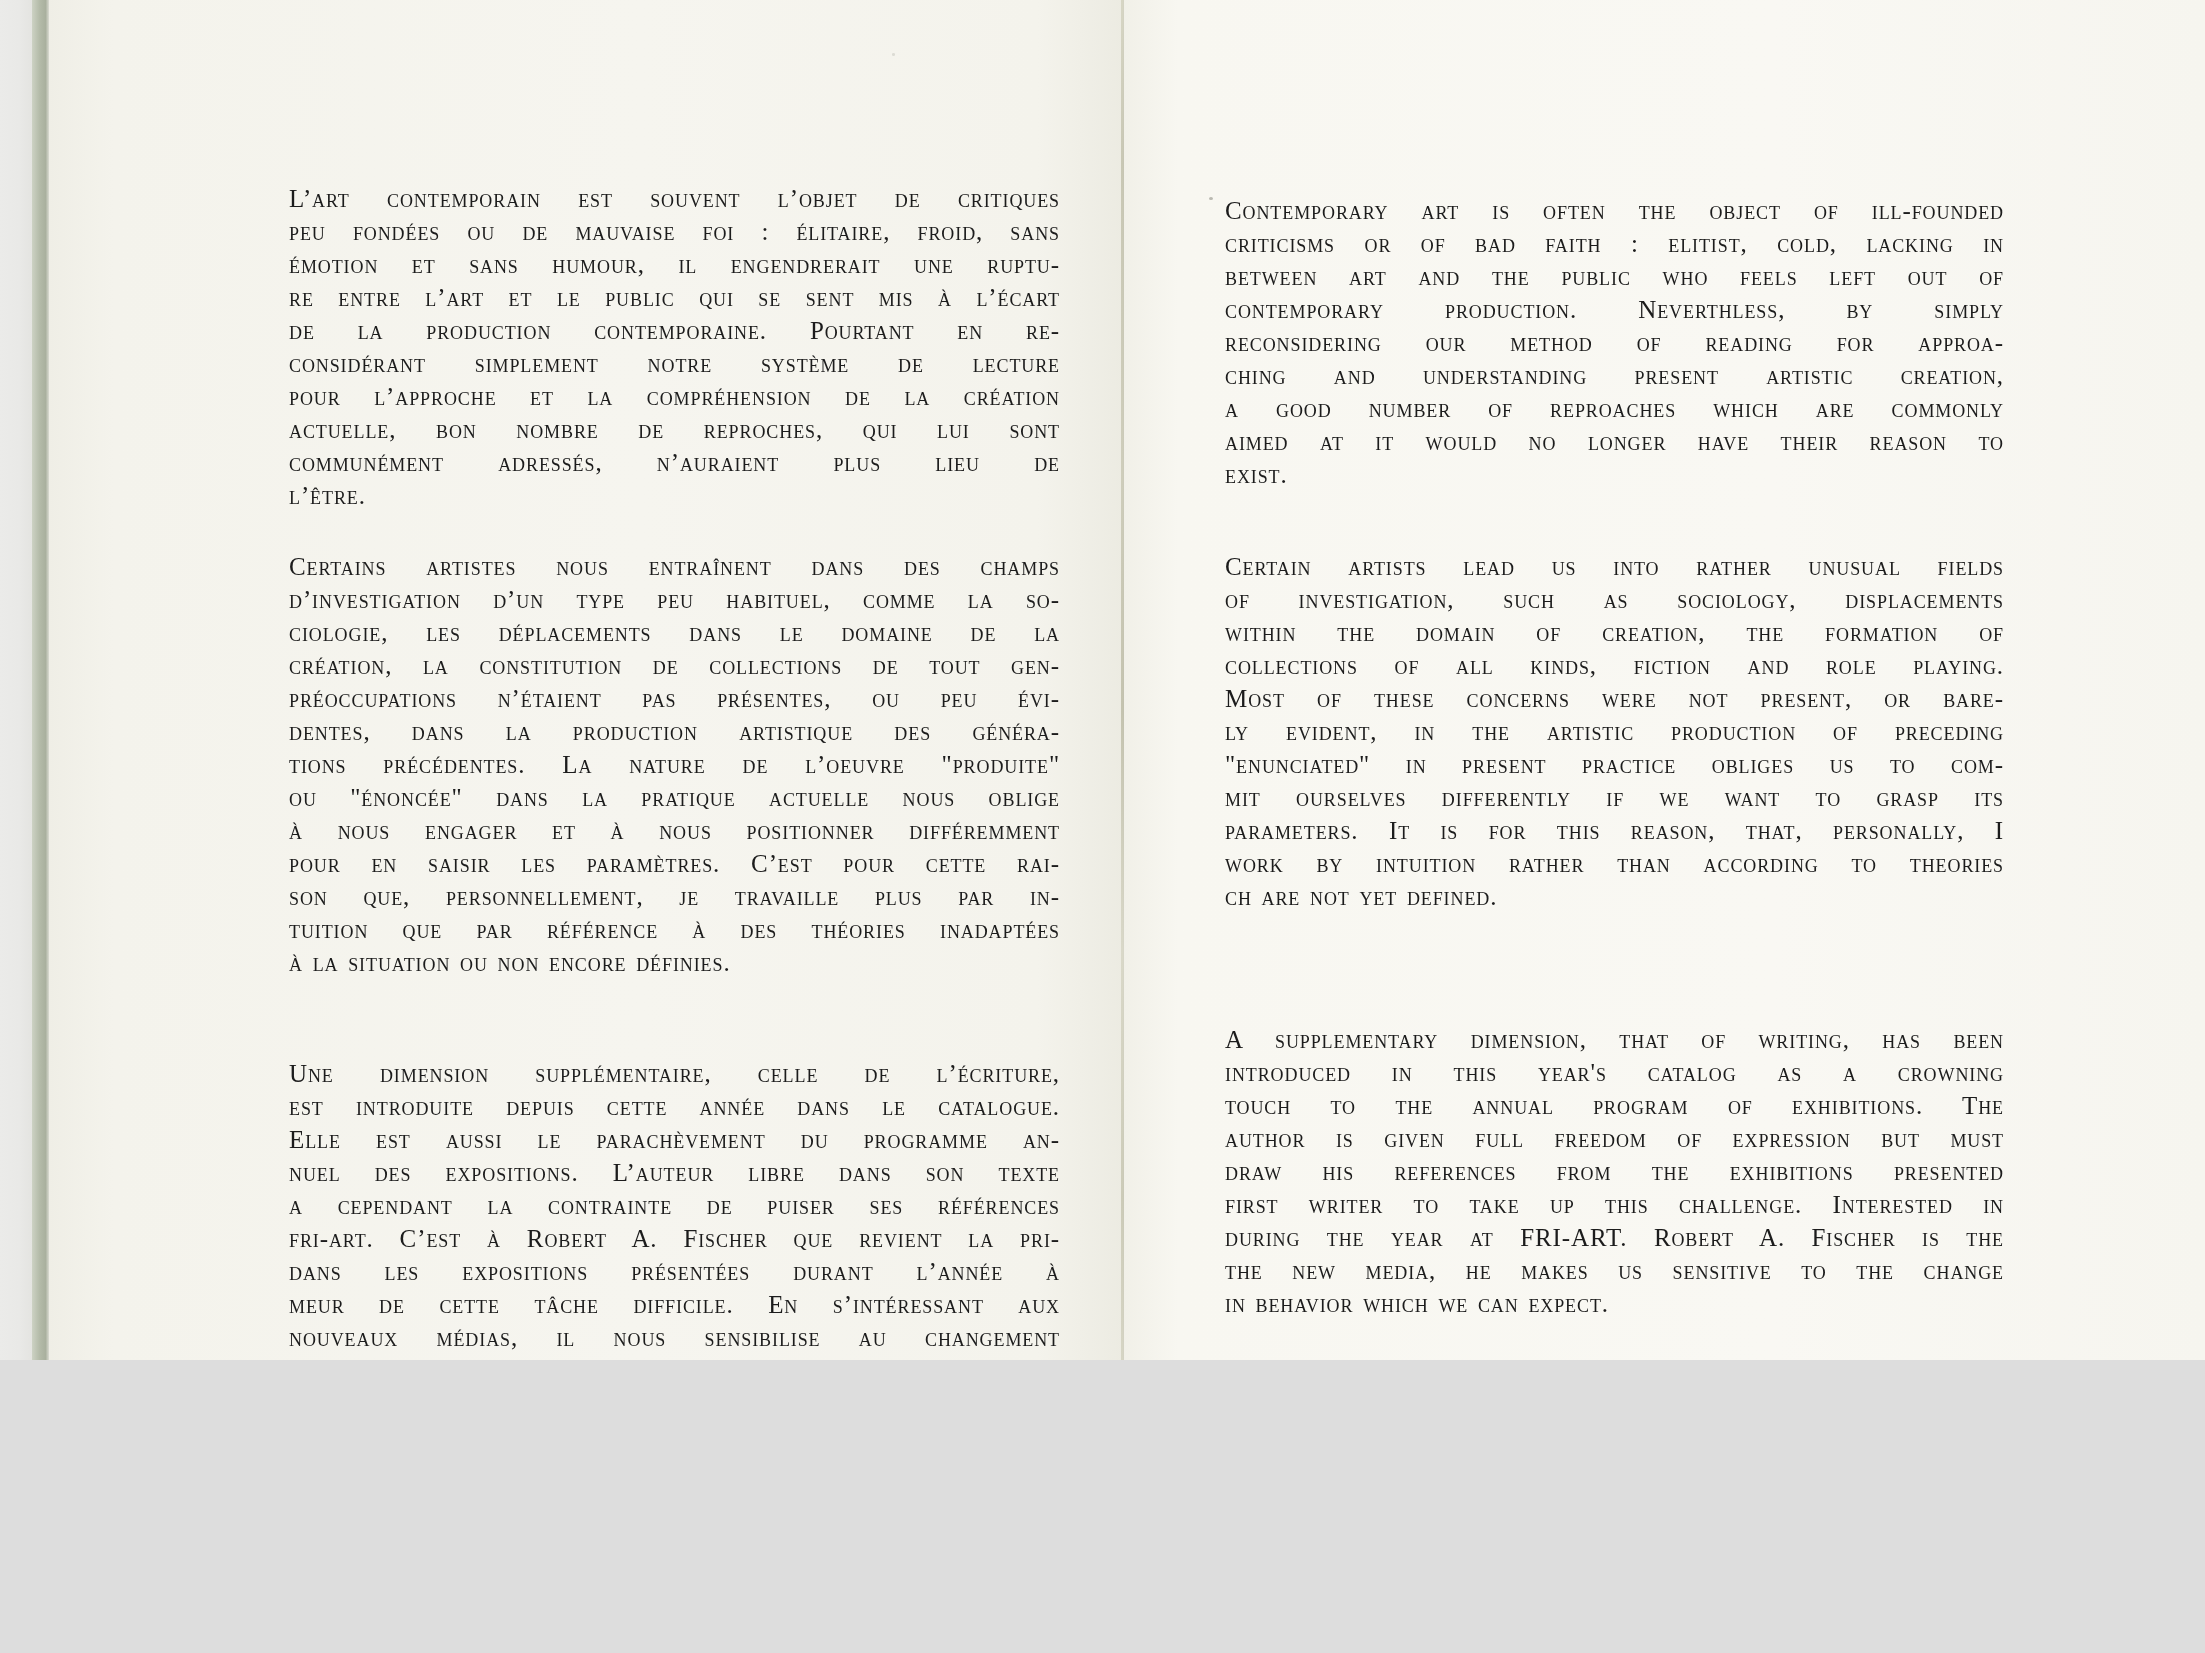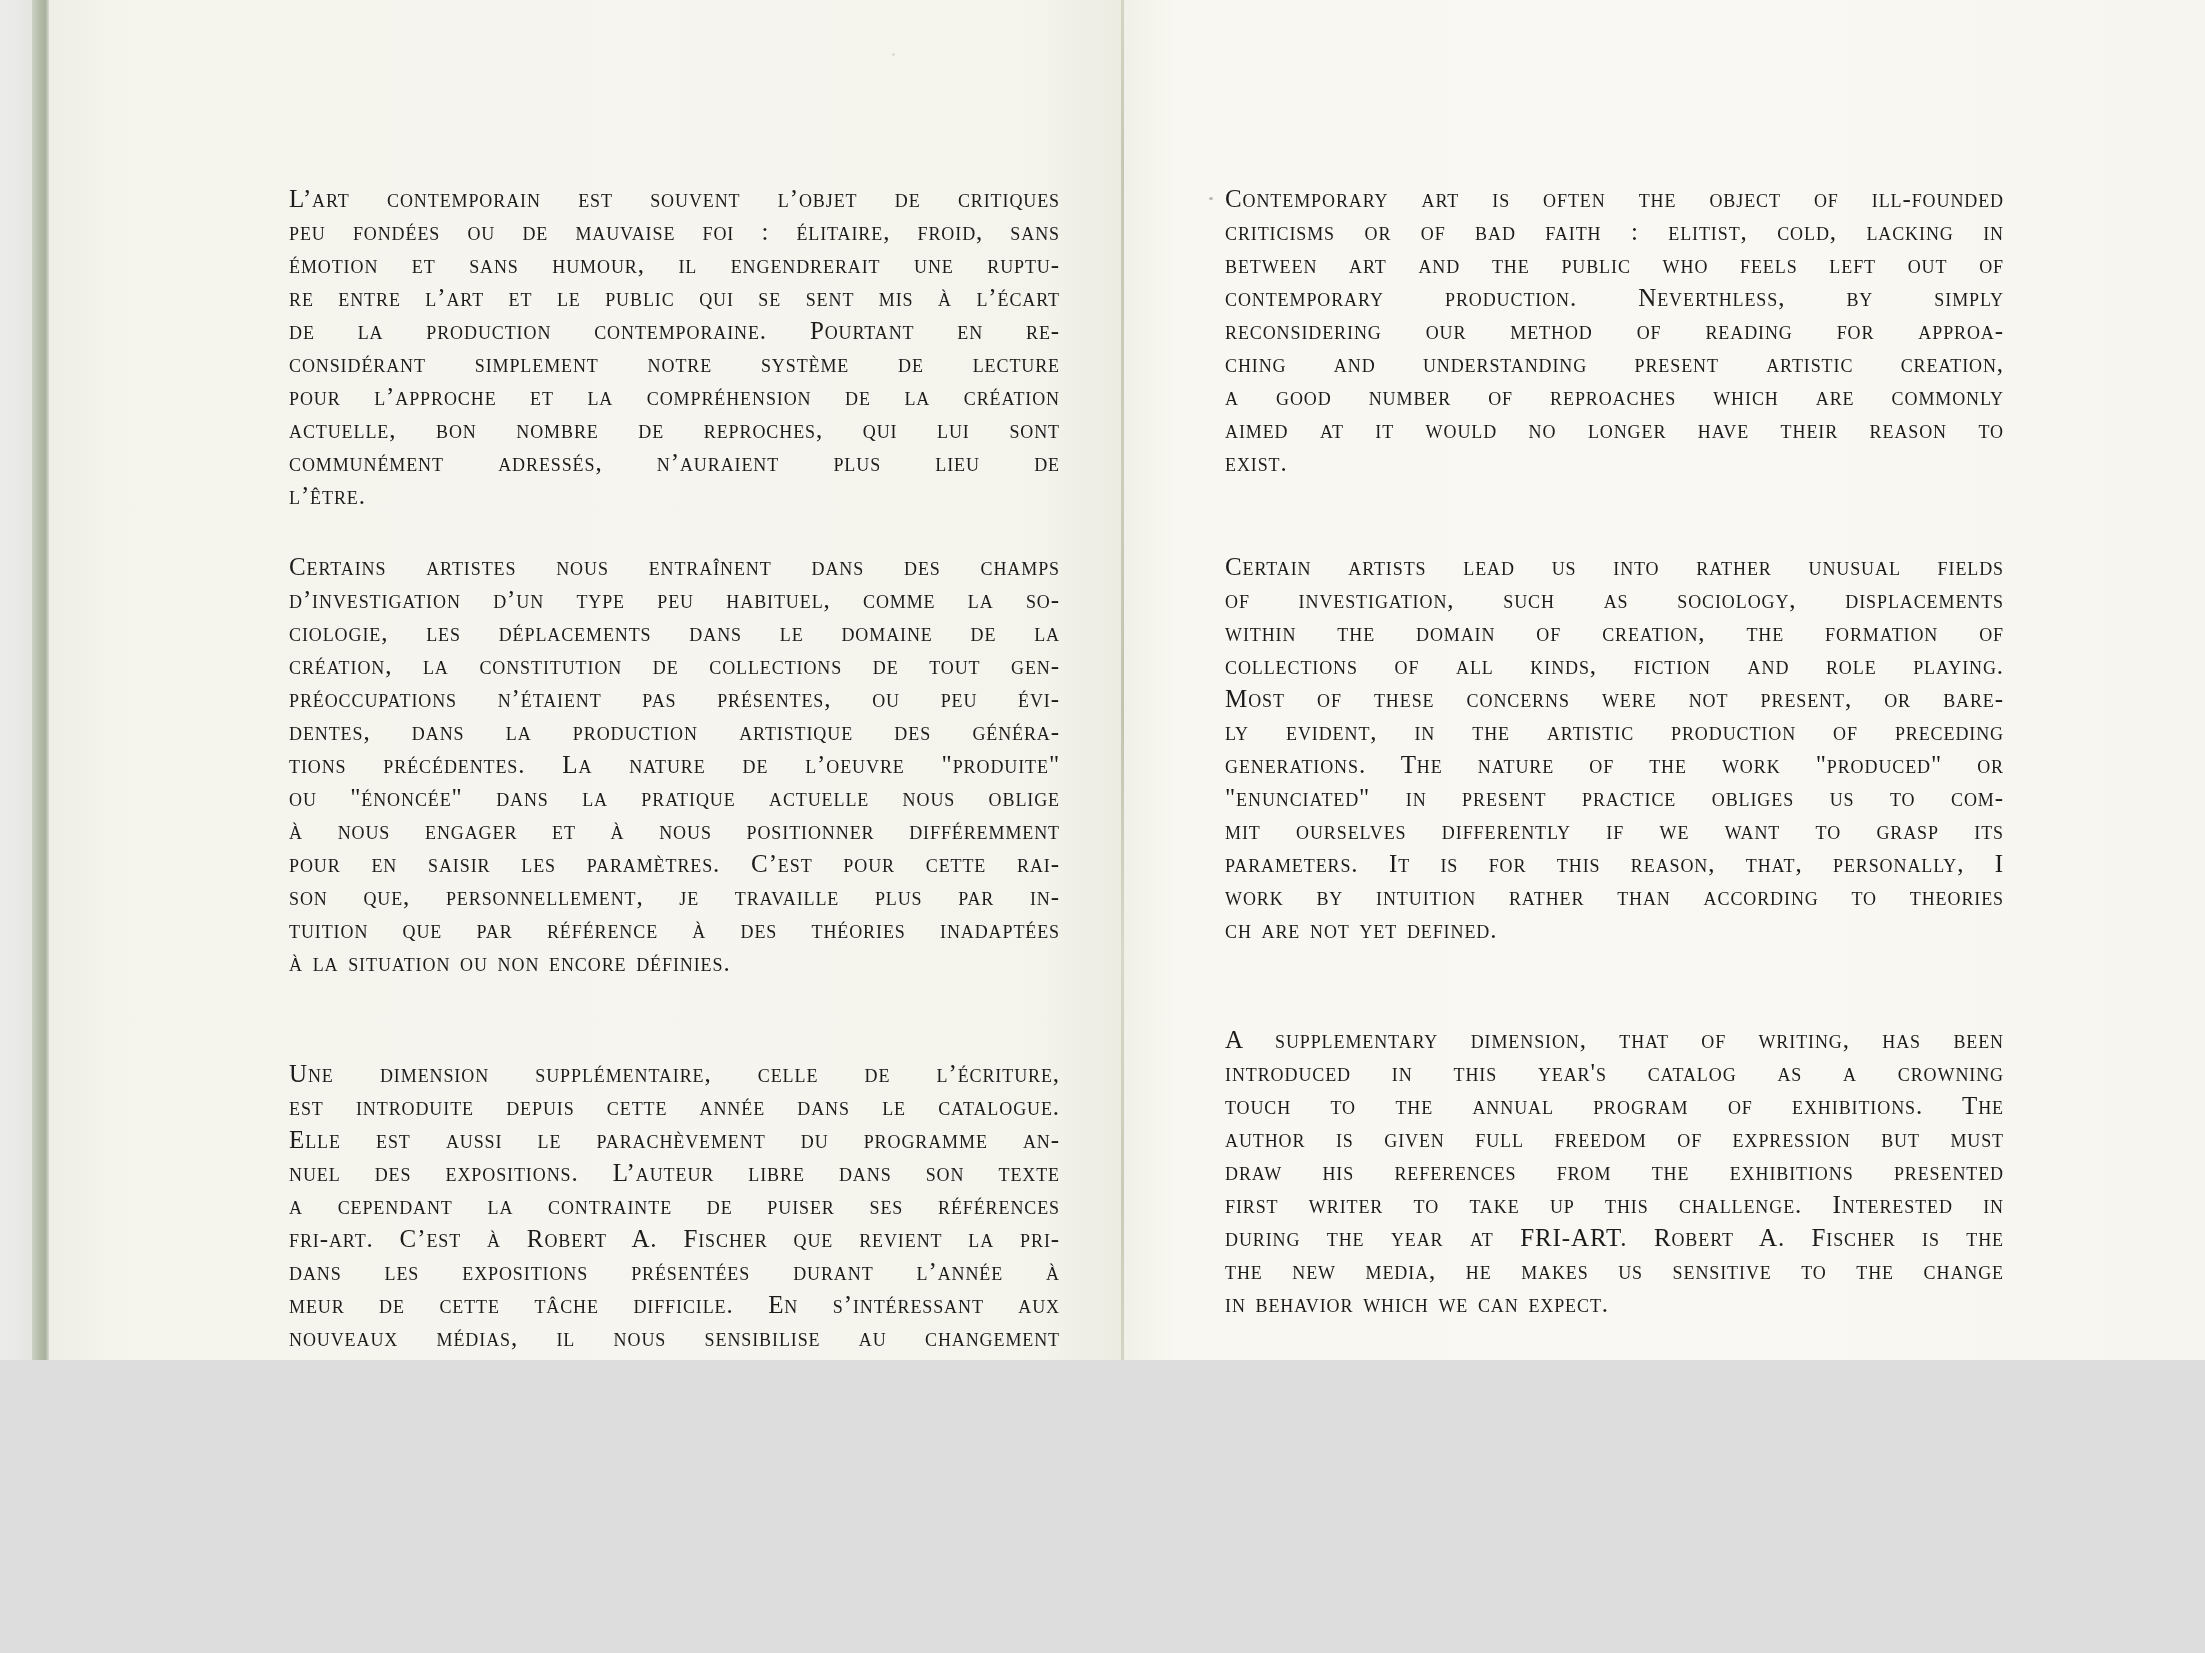--- a/index.html
+++ b/index.html
@@ -115,39 +115,38 @@
         <div class="tline">nouveaux médias, il nous sensibilise au changement</div>
         <div class="tline tline-last">de comportement qui nous attend.</div>
       </div>
     <div class="signature">Michel Ritter</div>
     <div class="ghost-line">Petites-Rames 22  CH-1701 Fribourg</div>
     <div class="ghost-blob"></div>
     <div class="page-num" id="pagenum-left">4</div>
   </div>
 
   <div class="right-col">
-    <div class="para" style="top:182px">
+    <div class="para" style="top:194px">
         <div class="tline">Contemporary art is often the object of ill-founded</div>
         <div class="tline">criticisms or of bad faith : elitist, cold, lacking in</div>
         <div class="tline">between art and the public who feels left out of</div>
         <div class="tline">contemporary production. Neverthless, by simply</div>
         <div class="tline">reconsidering our method of reading for approa-</div>
         <div class="tline">ching and understanding present artistic creation,</div>
         <div class="tline">a good number of reproaches which are commonly</div>
         <div class="tline">aimed at it would no longer have their reason to</div>
         <div class="tline tline-last">exist.</div>
       </div>
     <div class="para" style="top:550px">
         <div class="tline">Certain artists lead us into rather unusual fields</div>
         <div class="tline">of investigation, such as sociology, displacements</div>
         <div class="tline">within the domain of creation, the formation of</div>
         <div class="tline">collections of all kinds, fiction and role playing.</div>
         <div class="tline">Most of these concerns were not present, or bare-</div>
         <div class="tline">ly evident, in the artistic production of preceding</div>
-        <div class="tline">generations. The nature of the work "produced" or</div>
         <div class="tline">"enunciated" in present practice obliges us to com-</div>
         <div class="tline">mit ourselves differently if we want to grasp its</div>
         <div class="tline">parameters. It is for this reason, that, personally, I</div>
         <div class="tline">work by intuition rather than according to theories</div>
         <div class="tline tline-last">ch are not yet defined.</div>
       </div>
     <div class="para" style="top:1023px">
         <div class="tline">A supplementary dimension, that of writing, has been</div>
         <div class="tline">introduced in this year's catalog as a crowning</div>
         <div class="tline">touch to the annual program of exhibitions. The</div>

